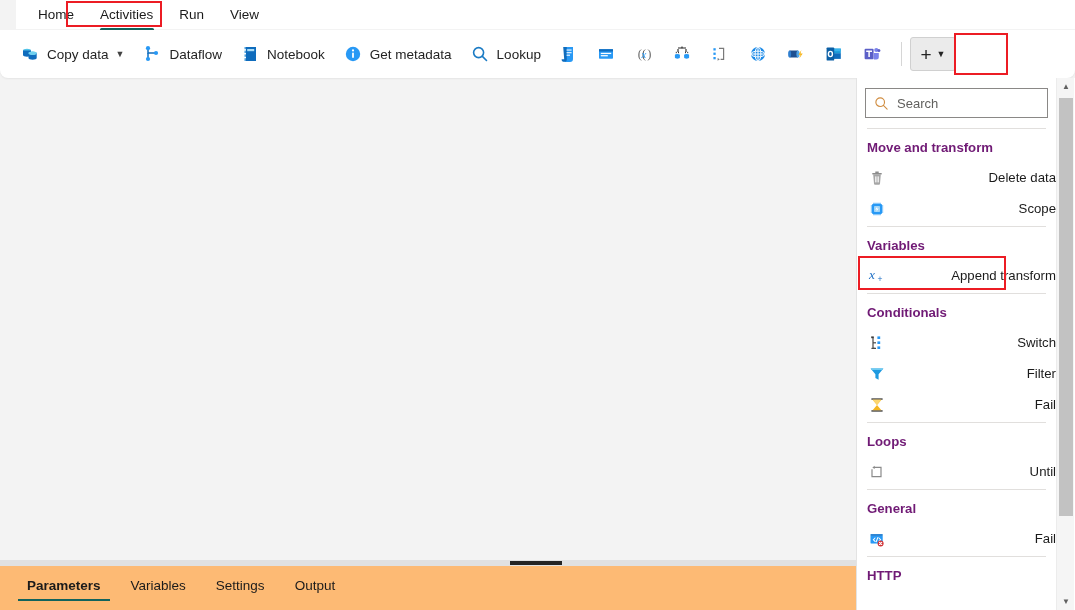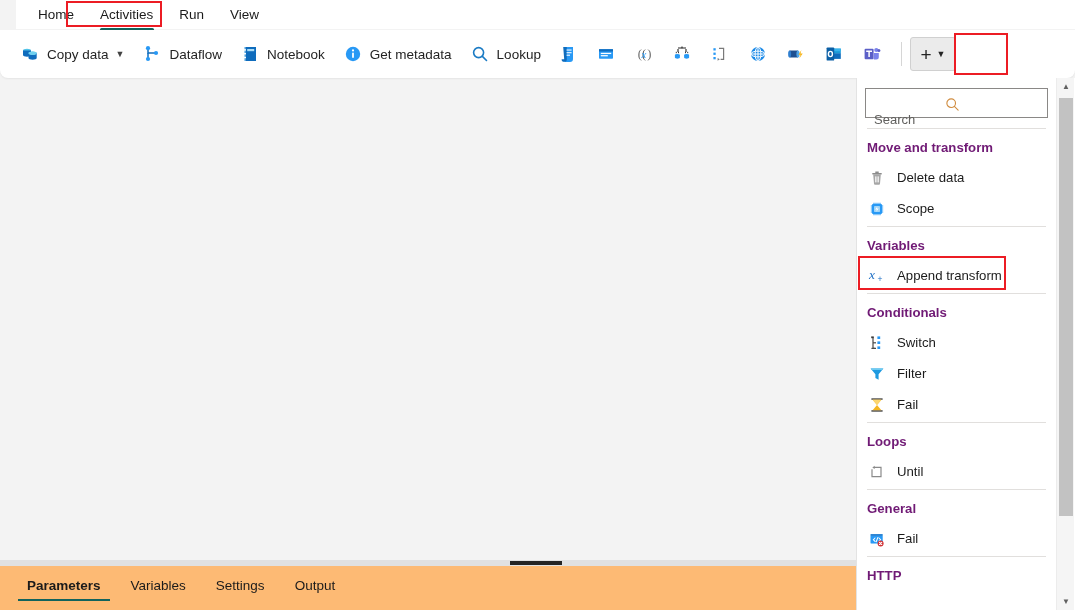--- a/index.html
+++ b/index.html
@@ -133,22 +133,21 @@
     padding: 0;
     overflow: hidden;
     position: relative;
   }
   .search-wrap { padding: 10px 8px 8px 8px; }
   .search-box {
     height: 30px;
     border: 1px solid #8a8886;
     background: #ffffff;
     display: flex; align-items: center;
-    padding: 8px 8px;
-    flex-direction: column;
+    padding: 0 8px;
   }
   .search-icon {
     width: 15px; height: 15px; flex: none;
     margin-right: 8px;
   }
   .search-input {
     border: none; outline: none;
     font-size: 13px;
     color: #4a4a4a;
     font-family: "Liberation Sans", sans-serif;
@@ -167,20 +166,21 @@
     font-weight: bold;
     color: #701a75;
     padding: 9px 10px 7px 10px;
   }
   .item {
     display: flex; align-items: center;
     height: 31px;
     padding-left: 10px;
     cursor: default;
     position: relative;
+    justify-content: space-between;
   }
   .item-icon {
     width: 19px; height: 19px;
     display: flex; align-items: center; justify-content: center;
     flex: none;
   }
   .item-label {
     font-size: 13.2px;
     color: #1b1b1b;
     margin-left: 11px;

